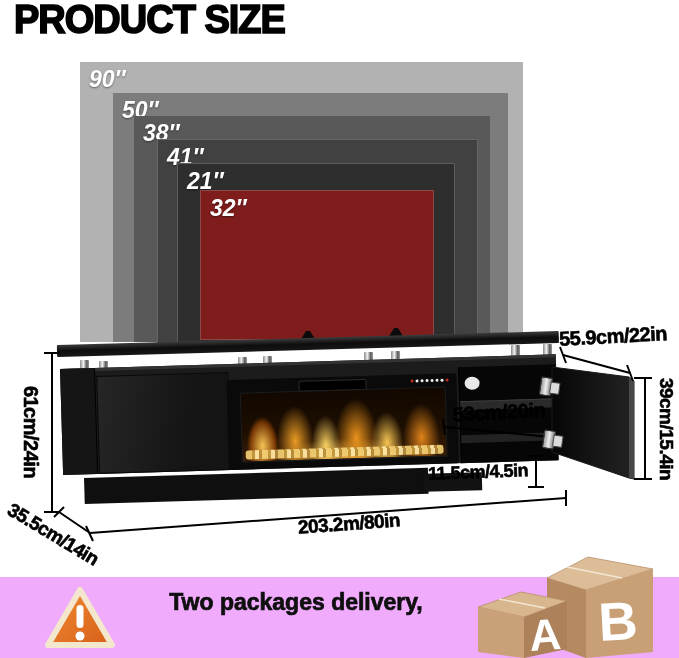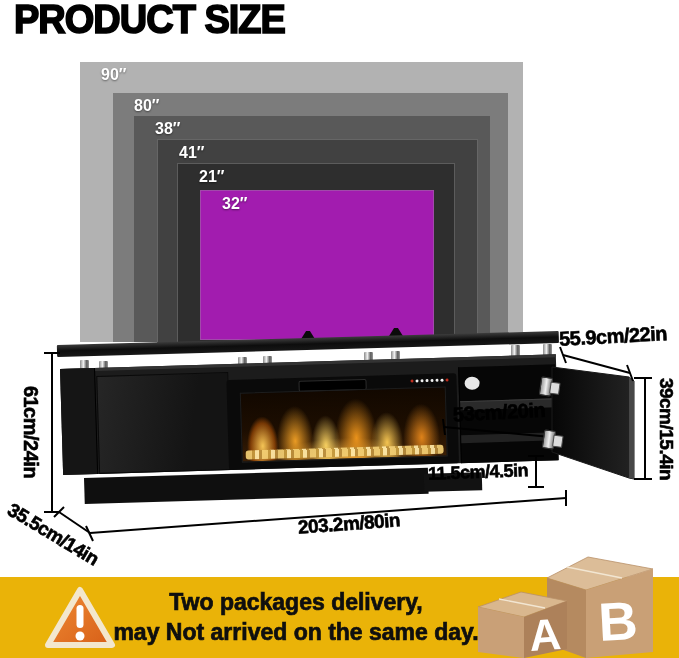--- a/index.html
+++ b/index.html
@@ -12,23 +12,23 @@
          letter-spacing:-1px;-webkit-text-stroke:1.6px #000;transform:scaleY(1.06);
          transform-origin:0 0;z-index:10;}
 
   
   .screen{position:absolute;z-index:1;}
   .s90{left:80px;top:62px;width:443px;height:280px;background:#b2b2b2;}
   .s80{left:113px;top:93px;width:395px;height:249px;background:#7c7c7c;}
   .s65{left:134px;top:116px;width:356px;height:226px;background:#595959;}
   .s55{left:157px;top:139px;width:319px;height:203px;background:#414141;border:1px solid rgba(200,200,200,.28);}
   .s43{left:177px;top:163px;width:276px;height:179px;background:#2e2e2e;border:1px solid rgba(200,200,200,.3);}
-  .s32{left:200px;top:190px;width:232px;height:148px;background:#a21caf;border:1px solid rgba(160,160,160,.35);}
-  .screen .lbl{position:absolute;left:21px;top:4px;color:#fff;font-weight:bold;font-size:16px;
-               text-shadow:0 1px 2px rgba(0,0,0,.45);}
+  .s32{left:200px;top:190px;width:232px;height:148px;background:#7f1d1d;border:1px solid rgba(160,160,160,.35);}
+  .screen .lbl{position:absolute;left:9px;top:4px;color:#fff;font-weight:bold;font-size:23px;
+               text-shadow:0 1px 2px rgba(0,0,0,.45);font-style:italic;}
 
   
   .foot{position:absolute;width:24px;height:16px;background:#0b0b0b;z-index:2;
         clip-path:polygon(42% 0,58% 0,100% 100%,0 100%);}
   .foot.f1{left:296px;top:331px;}
   .foot.f2{left:384px;top:328px;}
 
   
   .shelf{left:57px;top:345px;width:502px;height:12px;z-index:4;
          background:linear-gradient(180deg,#3c3c3c,#0d0d0d 50%,#171717);
@@ -87,39 +87,39 @@
        letter-spacing:-.5px;-webkit-text-stroke:.6px #000;white-space:nowrap;text-align:center;}
   .dim-top-depth{left:553px;top:325px;width:120px;transform:rotate(-3deg);}
   .dim-right-height{left:677px;top:377px;width:104px;font-size:19px;transform:rotate(90deg);transform-origin:0 0;}
   .dim-left-height{left:42px;top:352px;width:160px;transform:rotate(90deg);transform-origin:0 0;}
   .dim-shelf-width{left:447px;top:401px;width:104px;transform:rotate(-3deg);}
   .dim-slot{left:428px;top:462px;width:100px;font-size:18px;transform:rotate(-2deg);}
   .dim-bottom{left:289px;top:513px;width:120px;font-size:19px;transform:rotate(-4.2deg);}
   .dim-depth-left{left:2px;top:523px;width:100px;font-size:19px;transform:rotate(31deg);}
 
   
-  .banner{left:0;top:577px;width:679px;height:81px;background:#eab308;z-index:6;}
+  .banner{left:0;top:577px;width:679px;height:81px;background:#f0abfc;z-index:6;}
   .warn{position:absolute;left:42px;top:7px;}
   .note{position:absolute;left:112px;top:10px;width:368px;text-align:center;color:#0f0f0f;
         font-weight:bold;font-size:23px;line-height:30px;-webkit-text-stroke:.7px #0f0f0f;}
   .boxes{left:470px;top:552px;z-index:7;}
   .boxes text{font-family:"Liberation Sans",sans-serif;font-weight:bold;fill:#fff;}
 </style>
 </head>
 <body>
 
 <div class="stage">
 
   <div class="abs title">PRODUCT SIZE</div>
 
   <div class="screen s90">
     <span class="lbl">90″</span>
     </div>
   <div class="screen s80">
-    <span class="lbl">80″</span>
+    <span class="lbl">50″</span>
     </div>
   <div class="screen s65">
     <span class="lbl">38″</span>
     </div>
   <div class="screen s55">
     <span class="lbl">41″</span>
     </div>
   <div class="screen s43">
     <span class="lbl">21″</span>
     </div>
@@ -220,21 +220,20 @@
           <stop offset="0" stop-color="#f08c34"></stop>
             <stop offset="1" stop-color="#d75f18"></stop>
         </linearGradient>
       </defs>
       <polygon points="38,6 70,61 6,61" fill="url(#warnGrad)" stroke="#f3e7cd" stroke-width="6" stroke-linejoin="round"></polygon>
       <rect x="34.5" y="21" width="7" height="23" rx="3.5" fill="#fff"></rect>
       <circle cx="38" cy="52" r="4.5" fill="#fff"></circle>
     </svg>
     <div class="note">
       <div>Two packages delivery,</div>
-      <div>may Not arrived on the same day.</div>
     </div>
   </div>
 
   <svg class="abs boxes" width="209" height="106" viewBox="470 552 209 106">
     <g>
       <polygon points="547,578 588,557 653,569 586,590" fill="#dcbd98" stroke="#b99068" stroke-width="0.8"></polygon>
       <polygon points="547,578 586,590 586,658 547,644" fill="#b58a60"></polygon>
       <polygon points="586,590 653,569 653,652 586,658" fill="#c9a076"></polygon>
       <line x1="567" y1="567" x2="622" y2="578" stroke="#f2e6d2" stroke-width="1.5"></line>
       <text x="618" y="640" font-size="54" text-anchor="middle" transform="rotate(-3 618 620)">B</text>

